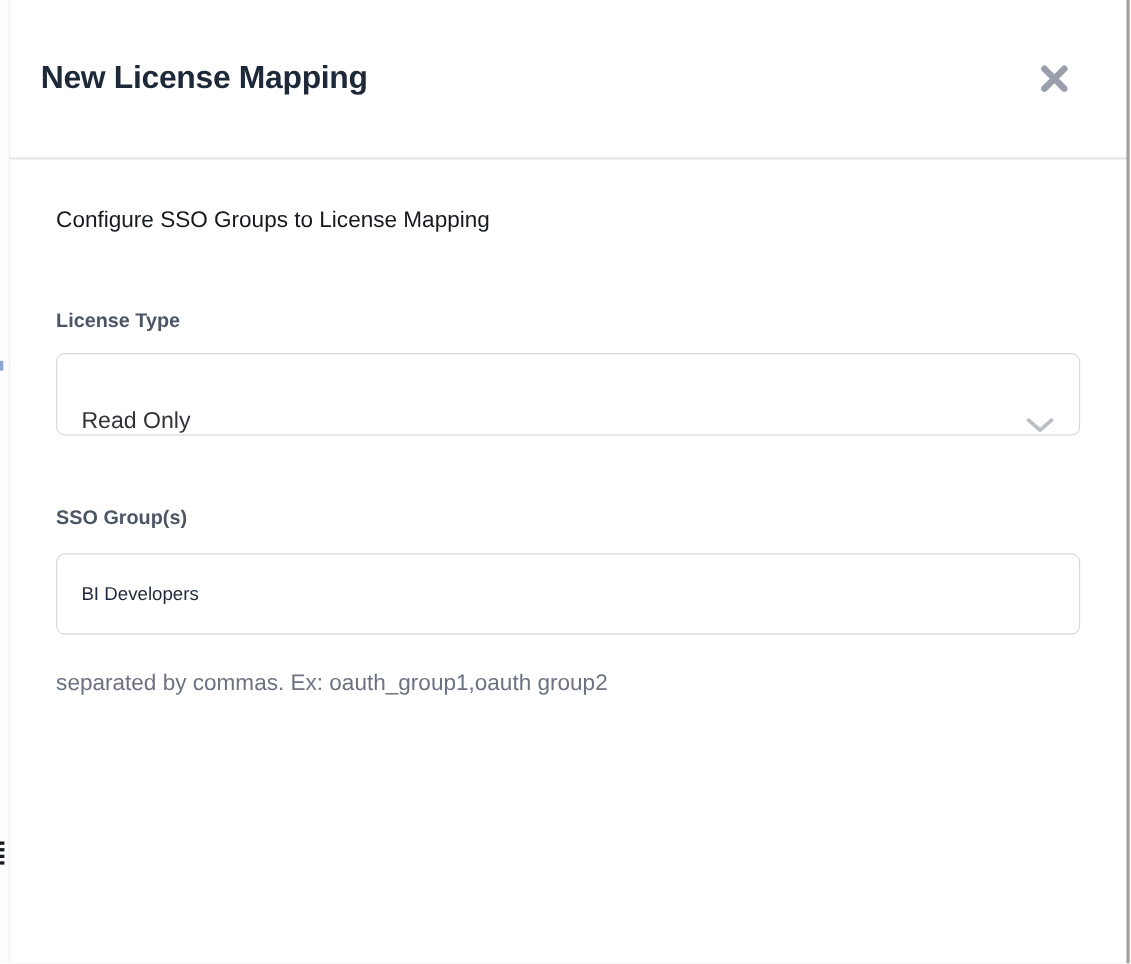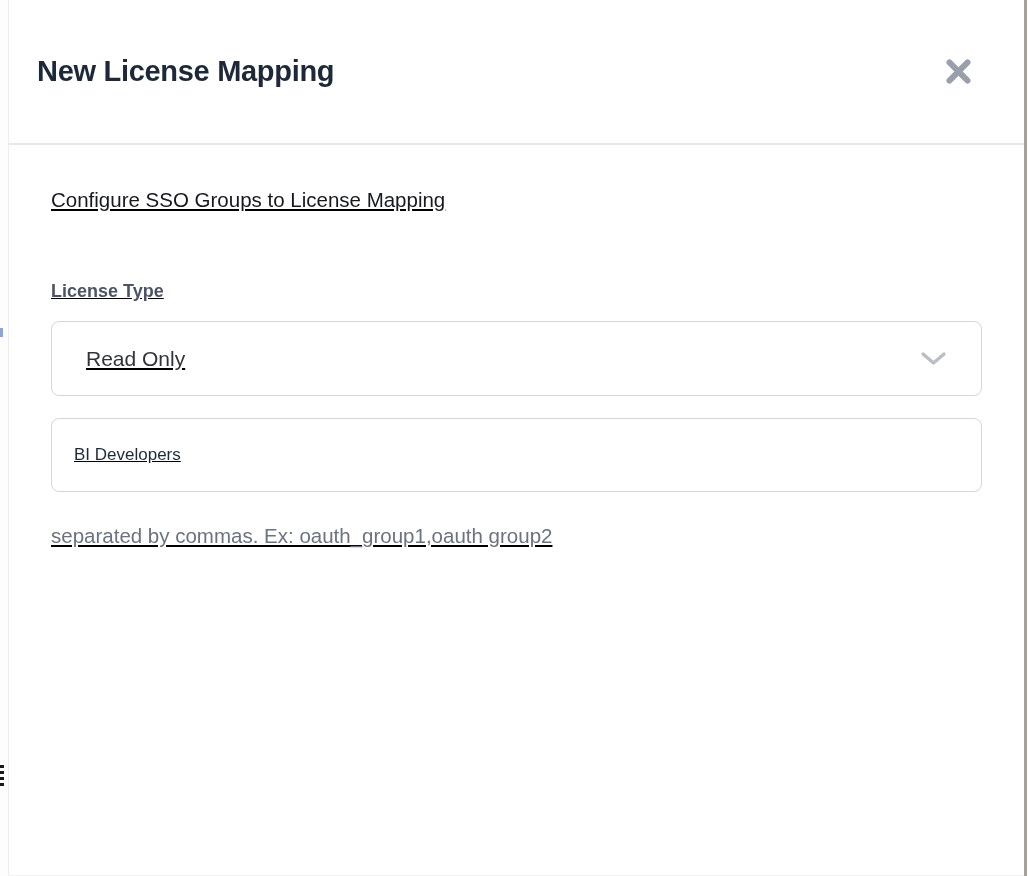--- a/index.html
+++ b/index.html
@@ -65,21 +65,21 @@
   }
   .close-btn {
     margin-left: auto; margin-right: 14px;
     width: 44px; height: 44px;
     display: flex; align-items: center; justify-content: center;
     background: none; border: none; padding: 0;
     cursor: pointer;
   }
   .divider { height: 2px; background: #e6e6ed; }
 
-  .modal-body { padding: 0 42px; text-decoration: underline; }
+  .modal-body { padding: 0 42px; }
 
   .description {
     margin: 41px 0 0;
     font-size: 20.5px;
     line-height: 28px;
     color: #16191e;
   }
 
   .field-label {
     display: block;
@@ -90,22 +90,22 @@
     line-height: 22px;
   }
   .field-label.second { margin-top: 63px; }
 
   .select {
     margin-top: 19px;
     height: 75px;
     border: 1px solid #d3d6dc;
     border-radius: 8px;
     background: #ffffff;
-    display: flex; align-items: center; justify-content: space-between;
-    padding: 0 34px;
+    display: flex; align-items: flex-end; justify-content: space-between;
+    padding: 0 22px;
     cursor: pointer;
   }
   .select-value {
     font-size: 21px;
     color: #303439;
   }
 
   .text-input {
     display: block;
     margin-top: 22px;
@@ -159,20 +159,21 @@
 
     <label class="field-label">License Type</label>
 
     <div class="select">
       <span class="select-value">Read Only</span>
       <svg width="27" height="16" viewBox="0 0 27 16" fill="none">
         <polyline points="3,3 13.5,12 24,3" stroke="#babec5" stroke-width="3.4" stroke-linecap="round" stroke-linejoin="round"></polyline>
       </svg>
     </div>
 
+    <label class="field-label second">SSO Group(s)</label>
 
     <input class="text-input" type="text" value="BI Developers" style="">
 
     <p class="helper">
       <span>separated by commas. Ex: oauth_group1,oauth group2</span>
     </p>
 
   </div>
 </div>
 

